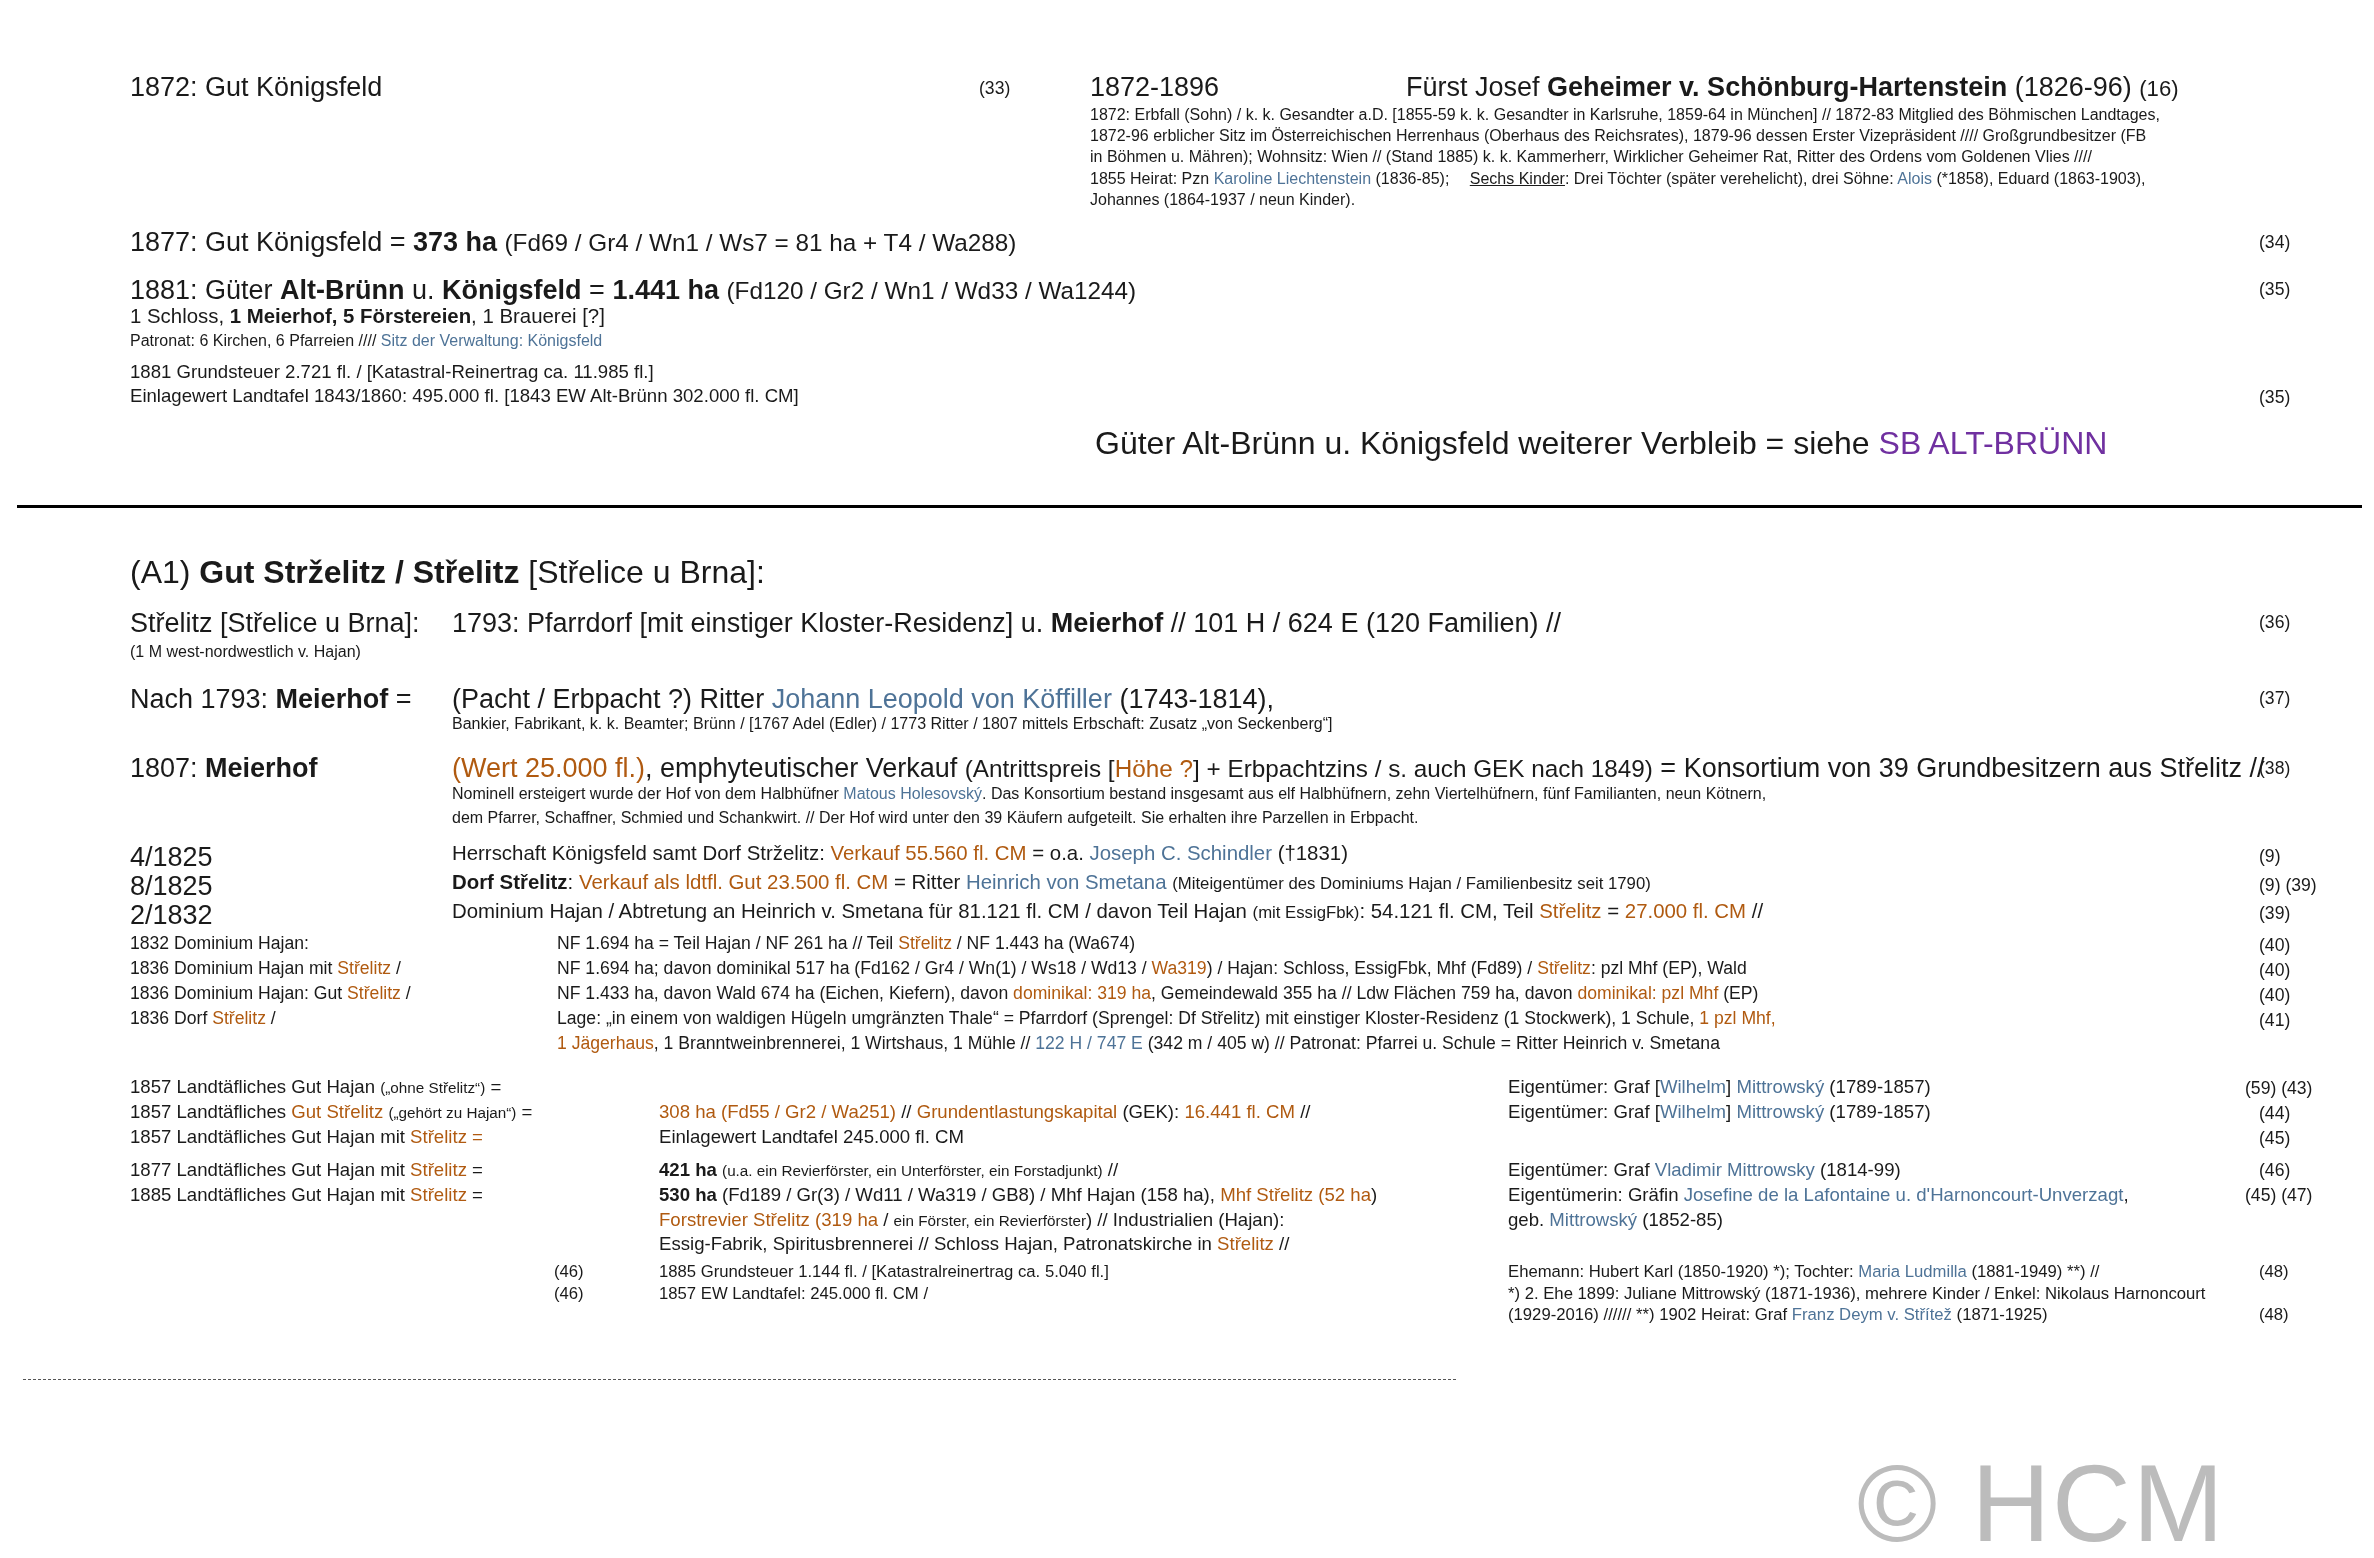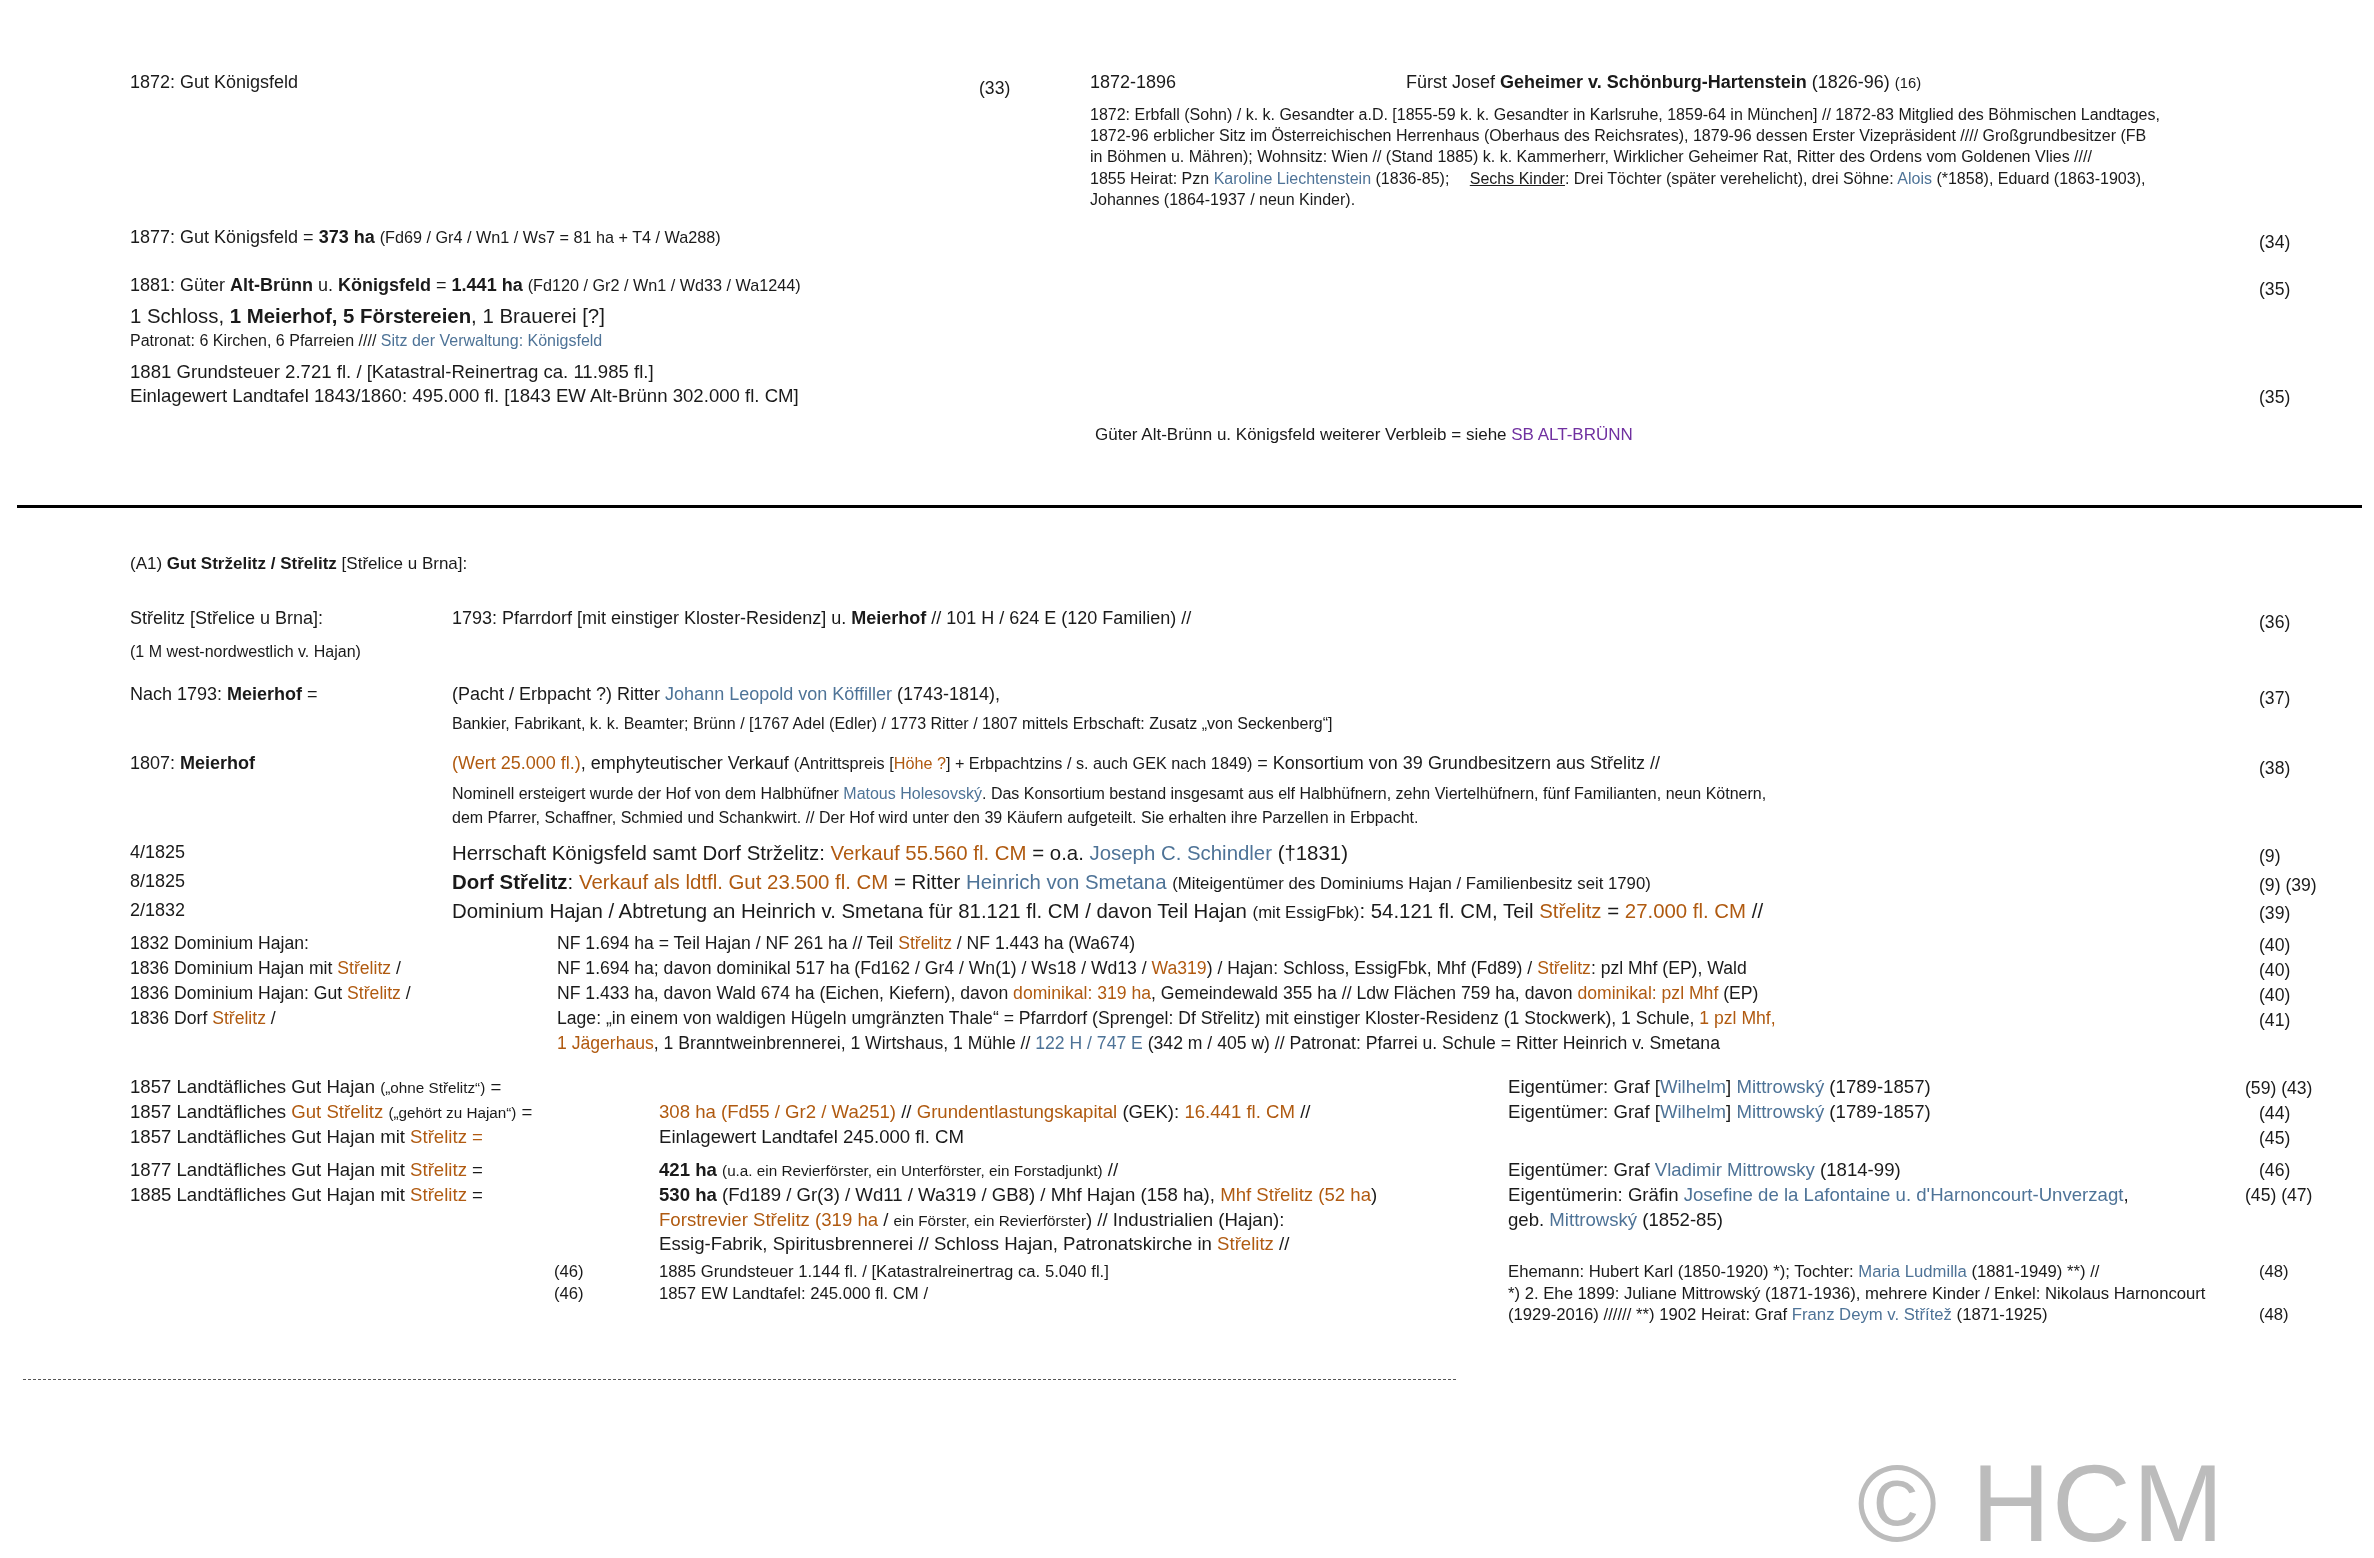--- a/index.html
+++ b/index.html
@@ -1,20 +1,20 @@
 <!DOCTYPE html>
 <html style="font-size:15px"><head>
 <meta charset="utf-8">
 <style>
   html,body{margin:0;padding:0;background:#fff;}
   .page{position:relative;width:2375px;height:1558px;background:#ffffff;
         font-family:"Liberation Sans","DejaVu Sans",sans-serif;color:#1a1a1a;overflow:hidden;}
   .ln{position:absolute;white-space:nowrap;line-height:1.15;}
-  .t27{font-size:17px;}
-  .t23{font-size:18px;}
+  .t27{font-size:32px;}
+  .t23{font-size:27px;}
   .t22{font-size:20.4px;}
   .t20{font-size:18.6px;}
   .t19{font-size:17.6px;}
   .t18{font-size:16.7px;}
   .t17{font-size:16px;}
   .b{font-weight:700;}
   .br{color:#B05A10;}
   .bl{color:#4E7397;}
   .pu{color:#7030A0;}
   .u{text-decoration:underline;margin-left:16px;}

